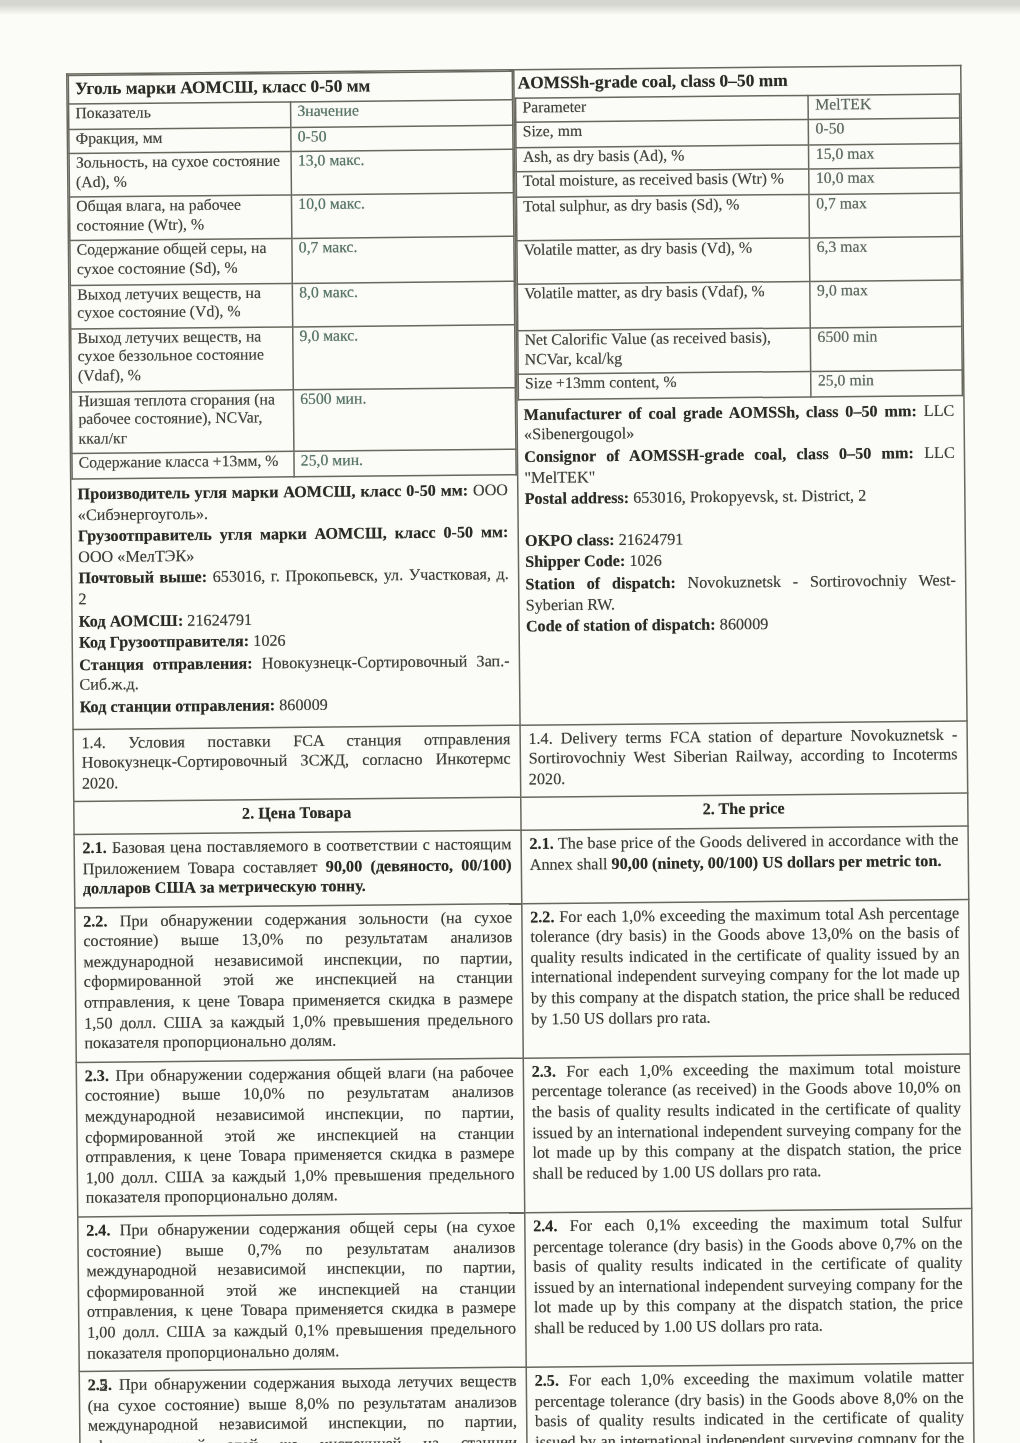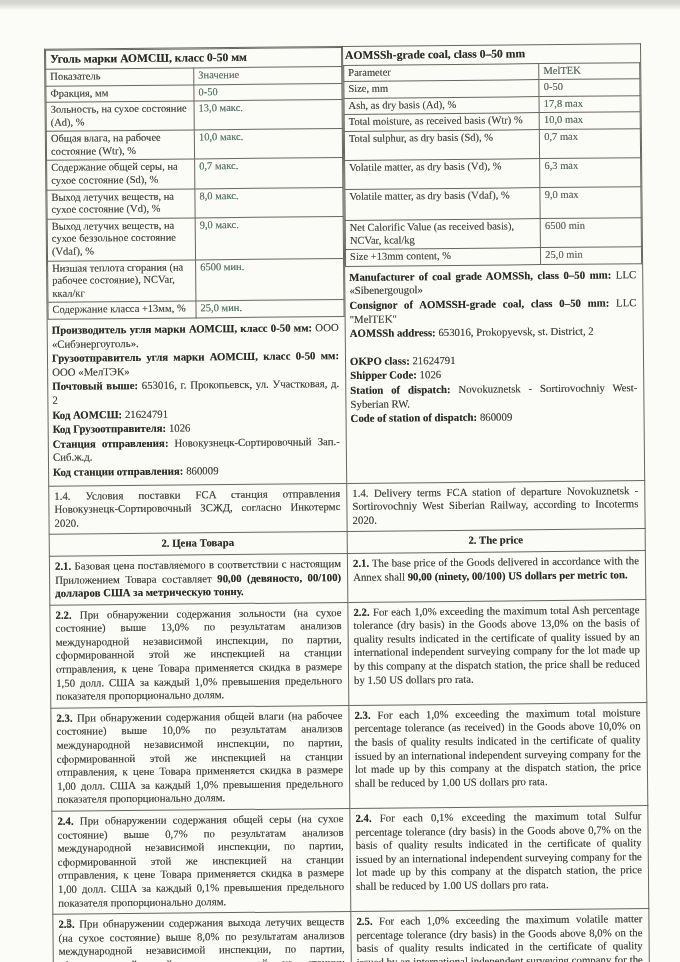--- a/index.html
+++ b/index.html
@@ -125,21 +125,21 @@
                 <tr>
                   <td>Parameter</td>
                   <td class="v">MelTEK</td>
                 </tr>
                 <tr>
                     <td>Size, mm</td>
                     <td class="v">0-50</td>
                   </tr>
                 <tr>
                     <td>Ash, as dry basis (Ad), %</td>
-                    <td class="v">17,8 max</td>
+                    <td class="v">15,0 max</td>
                   </tr>
                 <tr>
                     <td>Total moisture, as received basis (Wtr) %</td>
                     <td class="v">10,0 max</td>
                   </tr>
                 <tr class="h26">
                     <td>Total sulphur, as dry basis (Sd), %</td>
                     <td class="v">0,7 max</td>
                   </tr>
                 <tr class="h26">
@@ -156,21 +156,21 @@
                   </tr>
                 <tr>
                     <td>Size +13mm content, %</td>
                     <td class="v">25,0 min</td>
                   </tr>
               </tbody>
             </table>
             <div class="info">
               <p><b>Manufacturer of coal grade AOMSSh, class 0–50 mm:</b> <span>LLC «Sibenergougol»</span></p>
               <p><b>Consignor of AOMSSH-grade coal, class 0–50 mm:</b> <span>LLC "MelTEK"</span></p>
-              <p class="gap"><b>AOMSSh address:</b> <span>653016, Prokopyevsk, st. District, 2</span></p>
+              <p class="gap"><b>Postal address:</b> <span>653016, Prokopyevsk, st. District, 2</span></p>
               <p><b>OKPO class:</b> <span>21624791</span></p>
               <p><b>Shipper Code:</b> <span>1026</span></p>
               <p><b>Station of dispatch:</b> <span>Novokuznetsk - Sortirovochniy West-Syberian RW.</span></p>
               <p><b>Code of station of dispatch:</b> <span>860009</span></p>
             </div>
           </td>
         </tr>
 
         <tr>
           <td>

